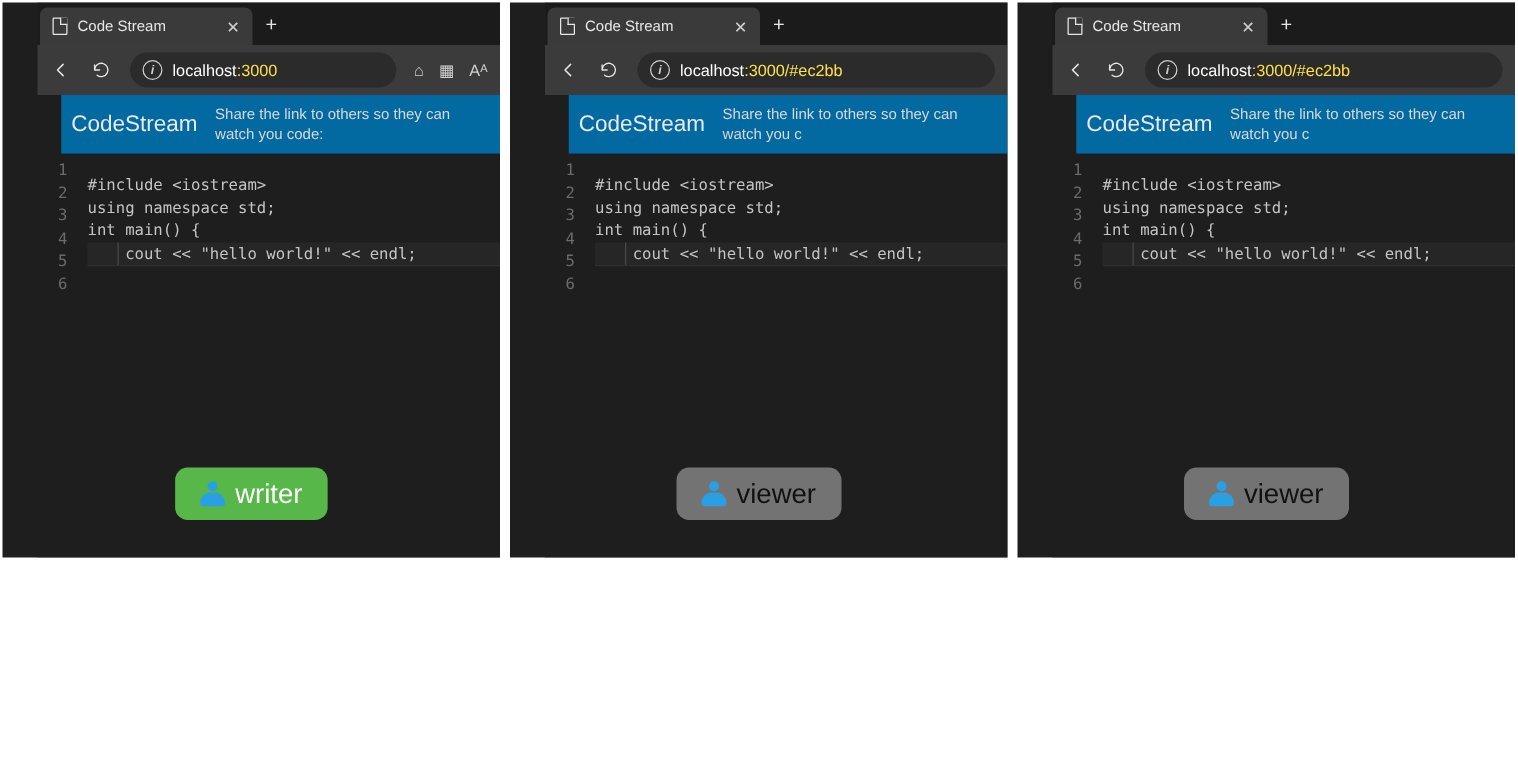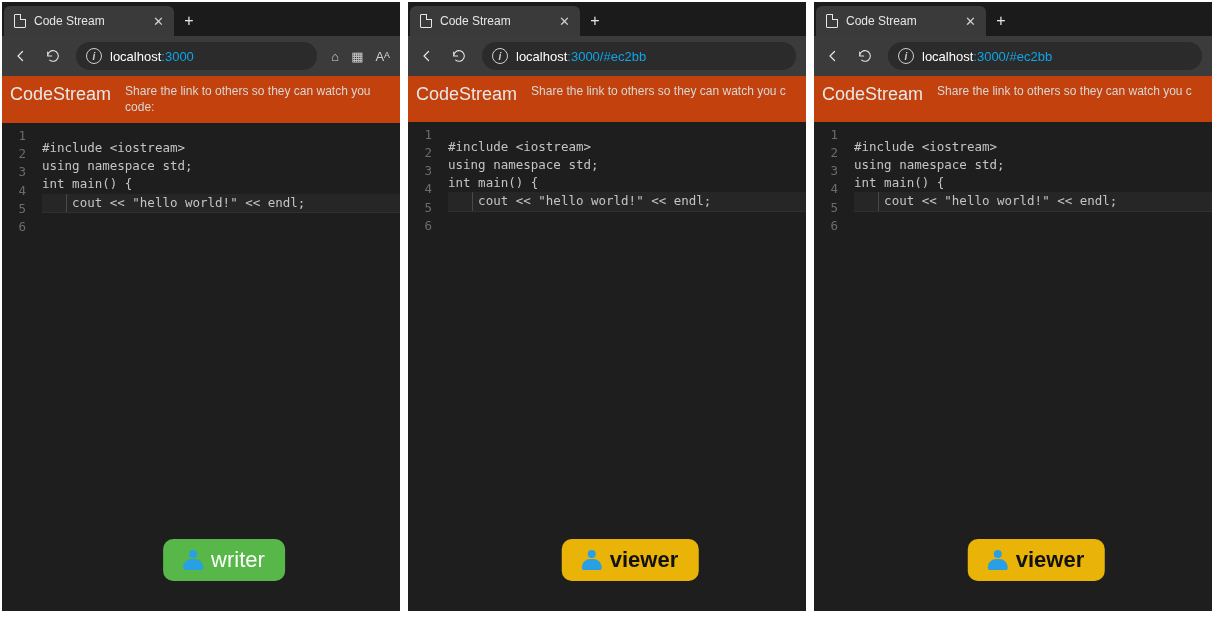--- a/index.html
+++ b/index.html
@@ -9,25 +9,26 @@
     width: 1214px;
     height: 618px;
     overflow: hidden;
     display: flex;
     gap: 8px;
     padding: 2px;
   }
   .pane {
     position: relative;
     flex: 1 1 0;
-    height: 609px;
+    height: 444px;
     background: #1e1e1e;
     overflow: hidden;
     display: flex;
     flex-direction: column;
+    padding-left: 28px;
   }
   
   .tabstrip {
     height: 34px;
     background: #1b1b1b;
     display: flex;
     align-items: flex-end;
     padding-left: 2px;
   }
   .tab {
@@ -92,31 +93,32 @@
     font-size: 13px;
     overflow: hidden;
   }
   .urlbox .info {
     width: 16px; height: 16px; border: 1.3px solid #cfcfcf; border-radius: 50%;
     display: flex; align-items: center; justify-content: center;
     font-size: 10px; color: #cfcfcf; font-style: italic; font-weight: bold;
     flex-shrink: 0;
   }
   .urlbox .host { color: #ffffff; font-weight: 500; }
-  .urlbox .rest { color: #0ea5e9; }
+  .urlbox .rest { color: #fde047; }
   .tool-icons { display: flex; gap: 12px; color: #cfcfcf; font-size: 13px; }
   
   .apphdr {
-    background: #c2410c;
+    background: #0369a1;
     color: #e8e8e8;
     display: flex;
-    align-items: flex-start;
+    align-items: center;
     gap: 14px;
     padding: 8px 8px;
     min-height: 46px;
+    margin-left: 19px;
   }
   .apphdr .logo { font-size: 18px; font-weight: 400; white-space: nowrap; }
   .apphdr .tagline { font-size: 12px; line-height: 1.3; color: #d8d8d8; }
   
   .editor {
     flex: 1;
     background: #1e1e1e;
     display: flex;
     font-family: "Consolas", "Menlo", monospace;
     font-size: 12.5px;
@@ -146,24 +148,23 @@
     bottom: 30px;
     left: 50%;
     transform: translateX(-50%);
     display: flex;
     align-items: center;
     gap: 8px;
     padding: 8px 20px;
     border-radius: 10px;
     font-size: 22px;
     font-weight: 400;
-    margin-left: 23px;
   }
   .role-badge.writer { background: #57b749; color: #fff; }
-  .role-badge.viewer { background: #eab308; color: #111; font-weight: bold; }
+  .role-badge.viewer { background: #737373; color: #111; }
   .person-icon { width: 20px; height: 20px; position: relative; }
   .person-icon .head {
     position: absolute; top: 0; left: 50%; transform: translateX(-50%);
     width: 8px; height: 8px; border-radius: 50%; background: #2aa0e4;
   }
   .person-icon .body {
     position: absolute; bottom: 0; left: 0;
     width: 20px; height: 11px; border-radius: 10px 10px 3px 3px;
     background: #2aa0e4;
   }

